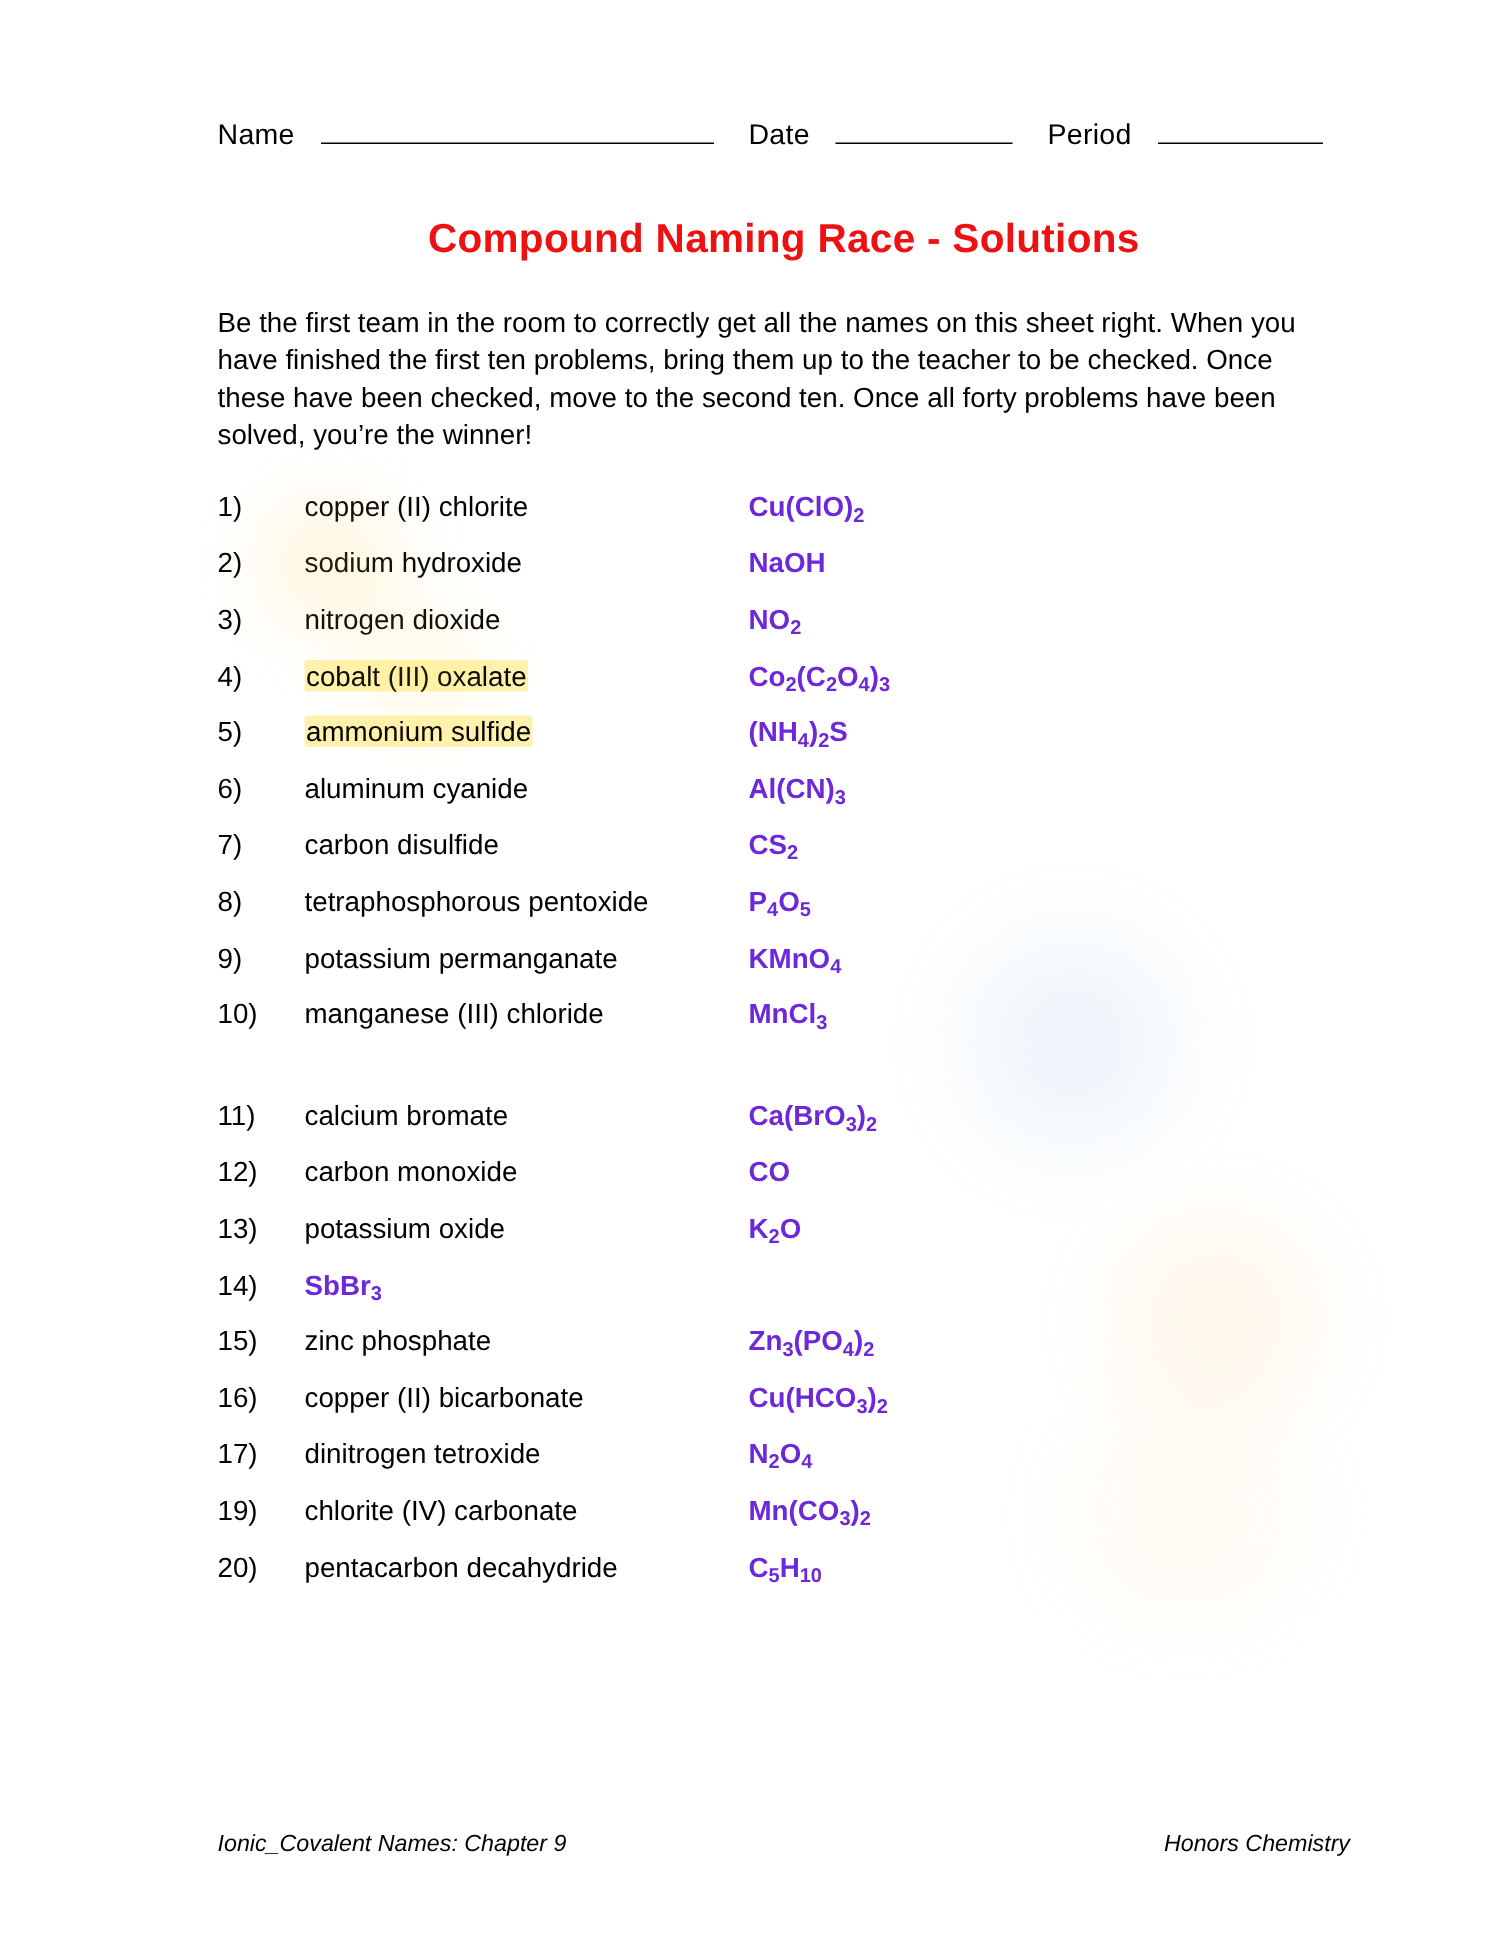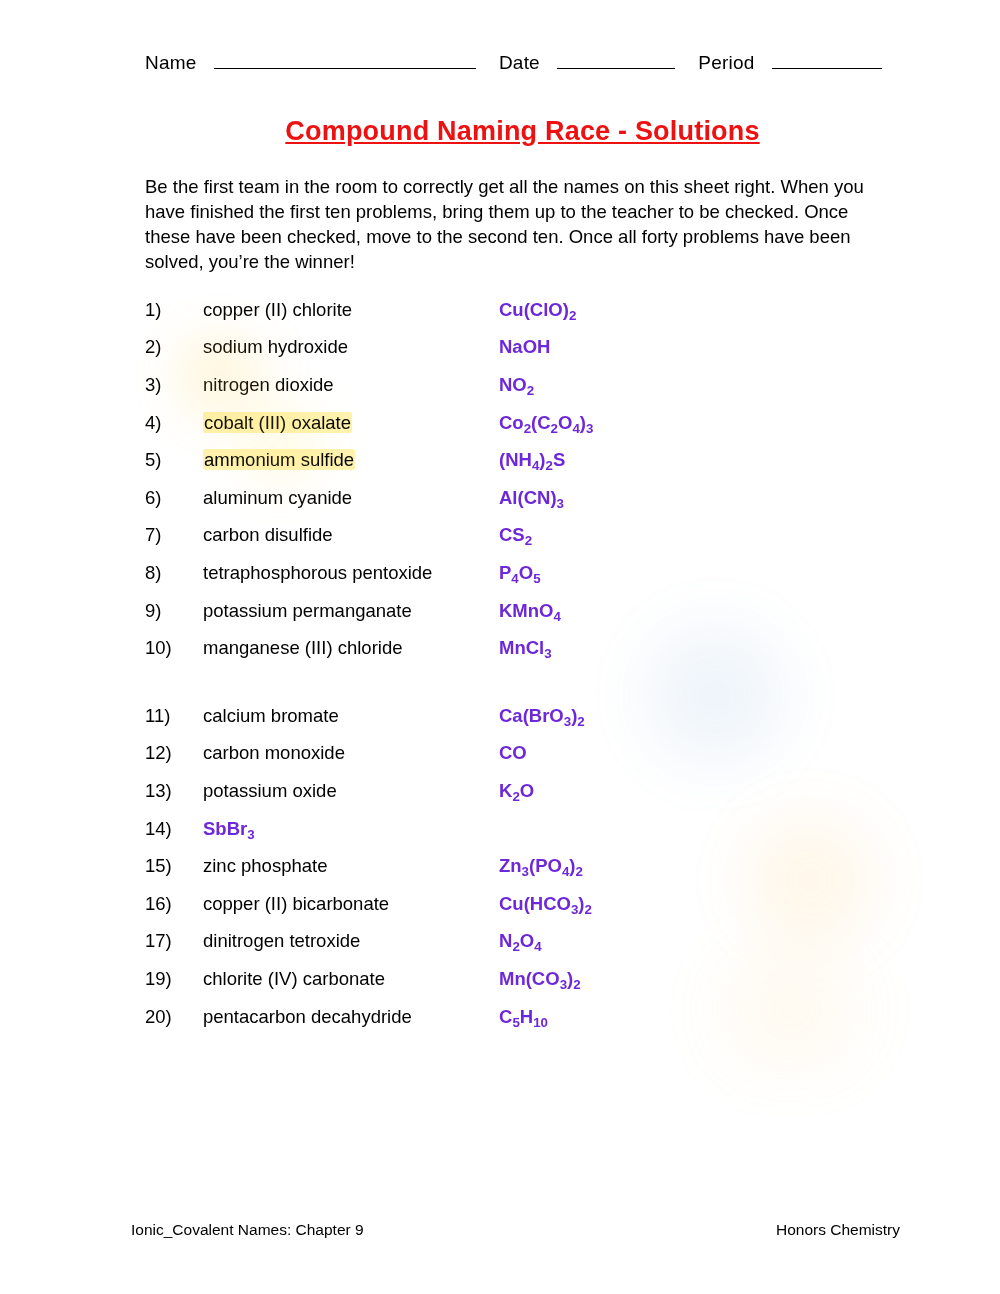--- a/index.html
+++ b/index.html
@@ -14,21 +14,21 @@
     font-family: "Liberation Sans", sans-serif;
     color: #000000;
     overflow: hidden;
   }
 
   .page {
     position: relative;
     width: 1000px;
     height: 1294px;
     box-sizing: border-box;
-    padding: 52px 100px 0 145px;
+    padding: 80px 100px 0 145px;
   }
 
   
   .smudge {
     position: absolute;
     pointer-events: none;
     filter: blur(22px);
     opacity: 0.35;
   }
   .smudge.s1 { left: 170px; top: 330px; width: 120px; height: 110px;
@@ -65,21 +65,20 @@
   .rule.date { width: 118px; }
   .rule.period { width: 110px; }
   .gap { display: inline-block; width: 12px; }
 
   
   .title {
     text-align: center;
     color: #ee1111;
     font-size: 27px;
     font-weight: bold;
-    text-decoration: underline;
     margin: 0 0 28px 0;
     letter-spacing: .2px;
   }
 
   
   .intro {
     font-size: 18.5px;
     line-height: 1.35;
     margin: 0 0 24px 0;
     max-width: 720px;
@@ -109,26 +108,27 @@
   }
   .ans sub {
     font-size: 0.72em;
     vertical-align: -0.28em;
   }
   .block-gap { height: 30px; }
 
   
   .footer {
     position: absolute;
-    left: 131px;
+    left: 145px;
     right: 100px;
     bottom: 55px;
     display: flex;
     justify-content: space-between;
     font-size: 15.5px;
+    font-style: italic;
   }
 </style>
 </head>
 <body>
 
 <div class="page">
 
   <div class="smudge s1"></div>
   <div class="smudge s2"></div>
   <div class="smudge s3"></div>

